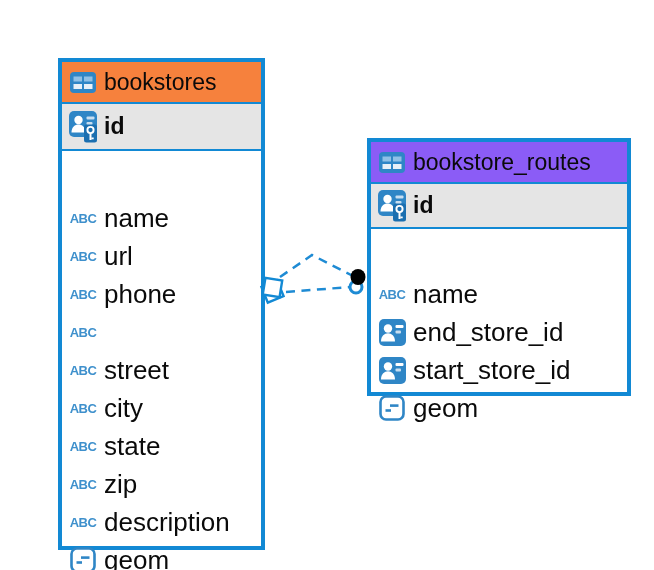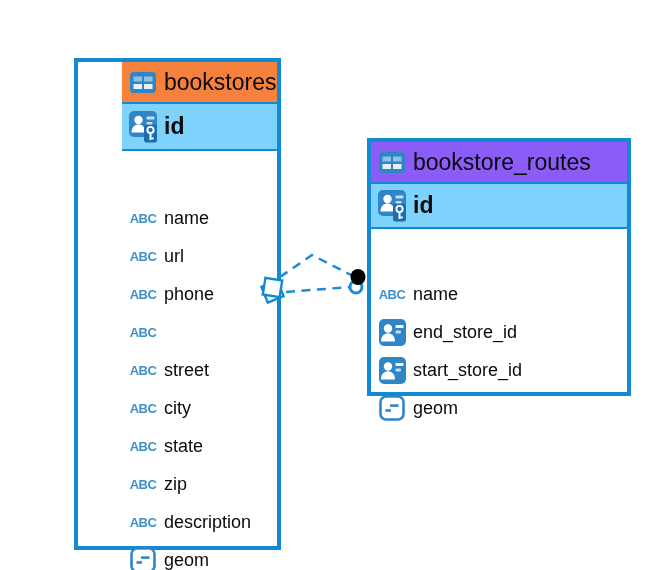--- a/index.html
+++ b/index.html
@@ -1,36 +1,36 @@
 <!DOCTYPE html>
 <html><head>
 <meta charset="utf-8">
 <style>
   html,body{margin:0;padding:0;background:#ffffff;}
   .canvas{
     position:relative;width:654px;height:570px;background:#ffffff;overflow:hidden;
     font-family:"Liberation Sans","DejaVu Sans",sans-serif;color:#0a0a0a;
   }
   .table{position:absolute;background:#ffffff;border:4px solid #1289D4;box-sizing:border-box;}
-  .t-left{left:74px;top:58px;width:207px;height:492px;padding-left:44px;}
+  .t-left{left:58px;top:58px;width:207px;height:492px;}
   .t-right{left:367px;top:138px;width:264px;height:258px;}
   .thead{display:flex;align-items:center;height:42px;padding-left:6px;gap:6px;
          border-bottom:2px solid #1289D4;box-sizing:border-box;}
   .thead.orange{background:#F6813D;}
   .thead.gray{background:#8b5cf6;}
   .tname{font-size:23px;white-space:nowrap;}
   .pkrow{display:flex;align-items:center;padding-left:6px;gap:6px;
-         border-bottom:2px solid #1289D4;box-sizing:border-box;background:#7dd3fc;}
+         border-bottom:2px solid #1289D4;box-sizing:border-box;background:#e5e5e5;}
   .t-left .pkrow{height:47px;}
   .t-right .pkrow{height:45px;}
   .cols{box-sizing:border-box;margin-top:40px;}
   .t-left .cols{padding-top:8px;}
   .t-right .cols{padding-top:6px;}
   .crow{display:flex;align-items:center;height:38px;padding-left:6px;gap:6px;}
-  .cname{font-size:18px;white-space:nowrap;}
+  .cname{font-size:26px;white-space:nowrap;}
   .pkname{font-size:23px;font-weight:bold;}
   .ico{width:30px;display:flex;align-items:center;justify-content:center;flex:0 0 30px;}
   .abc{font-weight:800;font-size:13px;letter-spacing:-0.5px;color:#3E90CC;
        font-family:"Liberation Sans",sans-serif;}
   .rel-svg{position:absolute;left:250px;top:233px;width:130px;height:92px;}
 </style>
 </head>
 <body>
 
 <div class="canvas">

